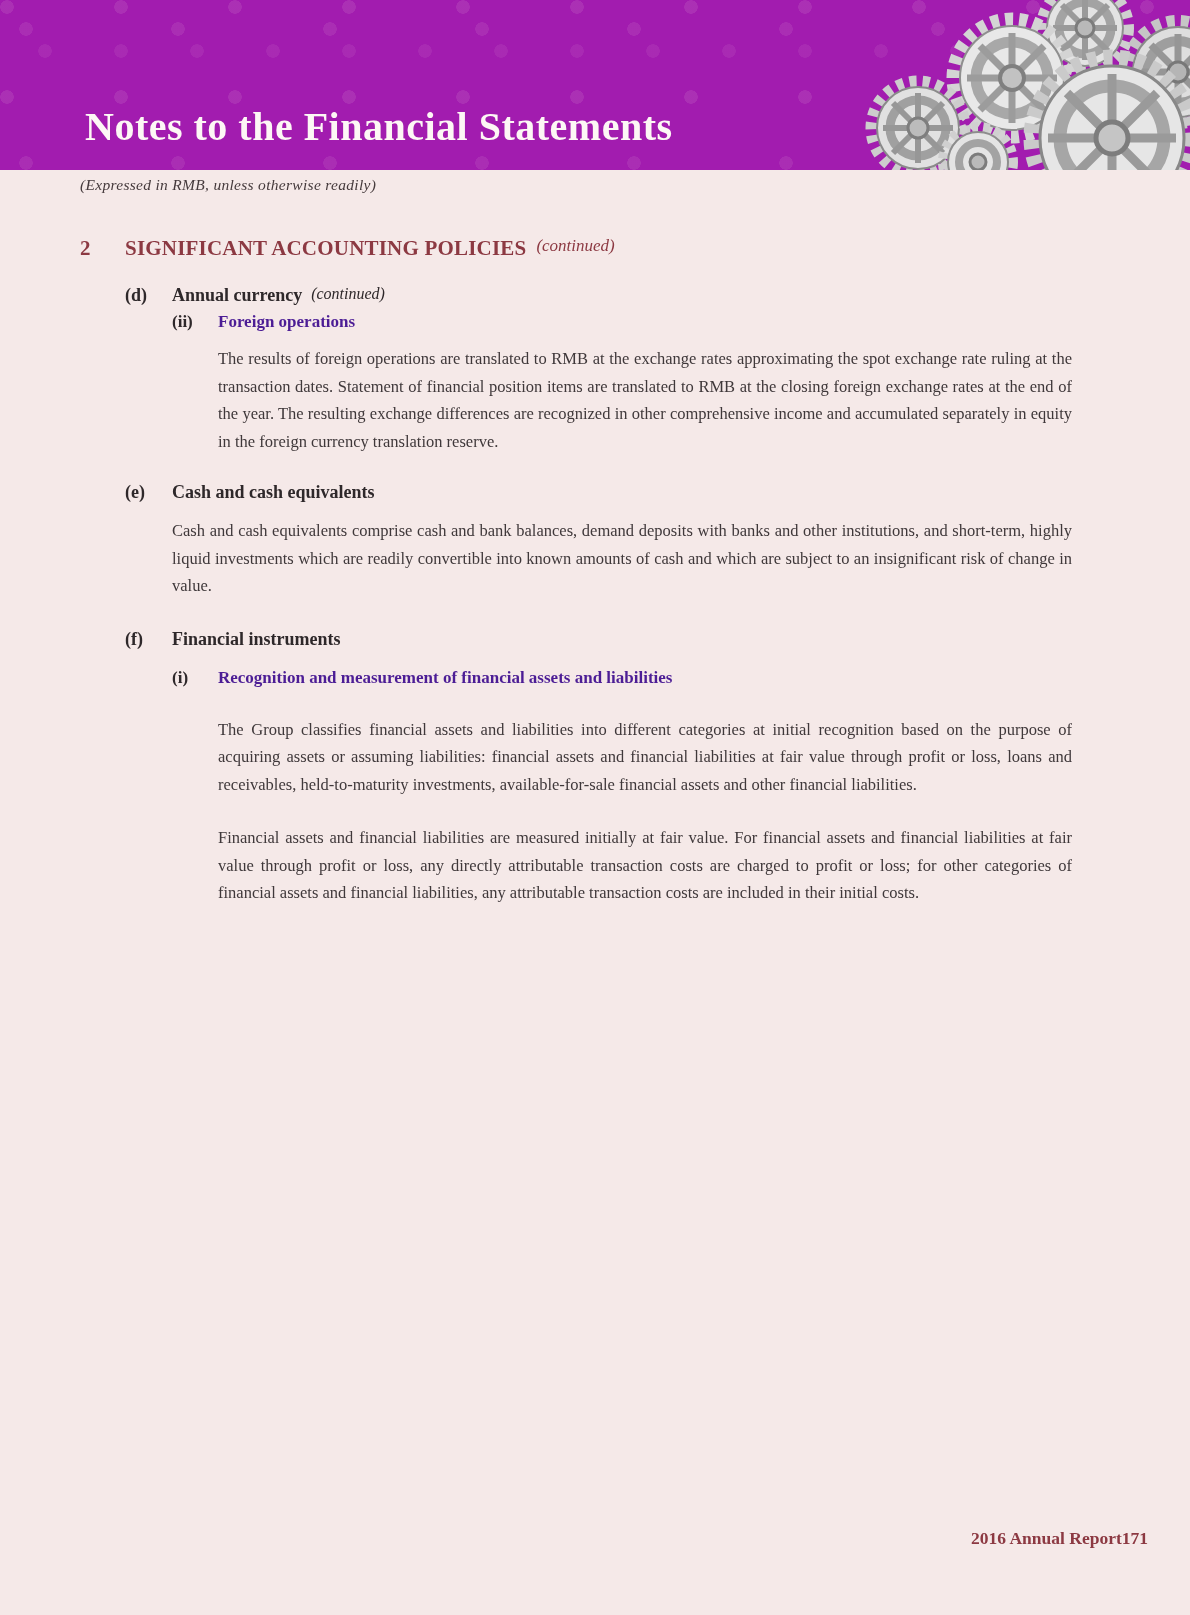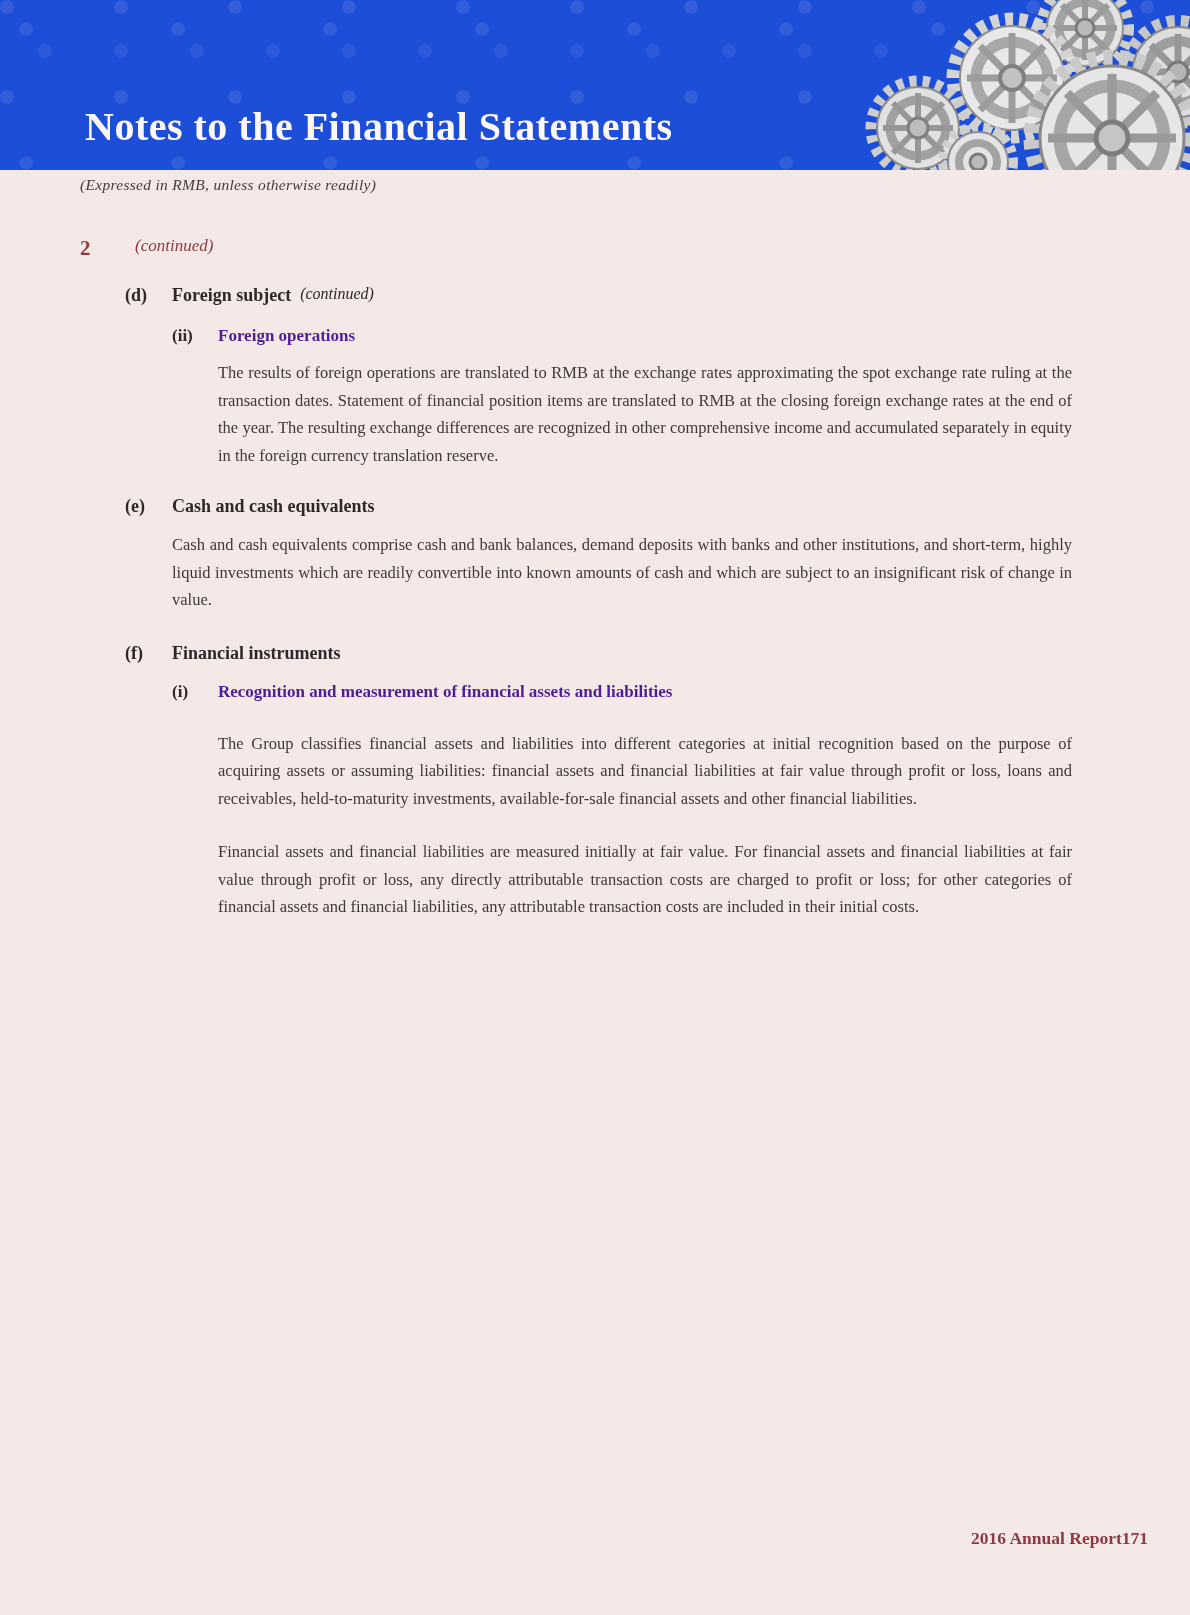--- a/index.html
+++ b/index.html
@@ -1,21 +1,21 @@
 <!DOCTYPE html>
 <html><head>
 <meta charset="utf-8">
 <style>
   html,body{margin:0;padding:0;}
   body{width:1190px;height:1615px;background:#f5e9e8;font-family:"Liberation Serif","DejaVu Serif",serif;position:relative;overflow:hidden;}
 
   
   .header-band{
     position:absolute;top:0;left:0;width:1190px;height:170px;
-    background:#1d4ed8;overflow:hidden;
+    background:#a21caf;overflow:hidden;
   }
   .header-band .dots{
     position:absolute;inset:0;
     background-image:
       radial-gradient(circle 7px at 7px 7px, rgba(255,230,230,0.10) 0 6.5px, transparent 7px),
       radial-gradient(circle 7px at 7px 7px, rgba(255,230,230,0.09) 0 6.5px, transparent 7px),
       radial-gradient(circle 7px at 7px 7px, rgba(255,230,230,0.07) 0 6.5px, transparent 7px);
     background-size:114px 90px,152px 134px,76px 224px;
     background-position:0 0,19px 22px,38px 44px;
   }
@@ -38,21 +38,21 @@
   .sec-row{display:flex;}
   .sec-num{margin-left:80px;width:45px;color:#8c3942;font-size:21px;font-weight:bold;}
   .sec-title{color:#8c3942;font-size:21px;font-weight:bold;letter-spacing:0.2px;}
   .sec-cont{color:#8c3942;font-size:17px;font-style:italic;font-weight:normal;margin-left:10px;}
 
   .lvl1-row{display:flex;margin-top:30px;}
   .lvl1-label{margin-left:125px;width:47px;font-size:18px;font-weight:bold;color:#2e282a;}
   .lvl1-title{font-size:18px;font-weight:bold;color:#2e282a;}
   .lvl1-cont{font-size:16px;font-style:italic;font-weight:normal;color:#2e282a;margin-left:9px;}
 
-  .lvl2-row{display:flex;margin-top:20px;}
+  .lvl2-row{display:flex;margin-top:6px;}
   .lvl2-label{margin-left:172px;width:46px;font-size:17px;font-weight:bold;color:#2e282a;}
   .lvl2-title{font-size:17px;font-weight:bold;color:#4c1d95;}
 
   .para{
     margin:3px;margin-left:218px;width:854px;text-align:justify;
     font-size:16.5px;line-height:27.5px;color:#3f383a;
   }
   .para.lvl1{margin-left:172px;width:900px;}
 
   
@@ -145,26 +145,27 @@
 
   <h1 class="page-title">Notes to the Financial Statements</h1>
 </div>
 
 <div class="expressed-note">(Expressed in RMB, unless otherwise readily)</div>
 
 <div class="content">
 
   <div class="sec-row">
     <span class="sec-num">2</span>
+    <span class="sec-title">SIGNIFICANT ACCOUNTING POLICIES</span>
     <span class="sec-cont">(continued)</span>
   </div>
 
   <div class="lvl1-row" style="margin-top:24px;">
     <span class="lvl1-label">(d)</span>
-    <span class="lvl1-title">Foreign subject</span>
+    <span class="lvl1-title">Annual currency</span>
     <span class="lvl1-cont">(continued)</span>
   </div>
 
   <div class="lvl2-row">
     <span class="lvl2-label">(ii)</span>
     <span class="lvl2-title">Foreign operations</span>
   </div>
 
   <p class="para" style="margin-top:13px;">The results of foreign operations are translated to RMB at the exchange rates approximating the spot exchange rate ruling at the transaction dates. Statement of financial position items are translated to RMB at the closing foreign exchange rates at the end of the year. The resulting exchange differences are recognized in other comprehensive income and accumulated separately in equity in the foreign currency translation reserve.</p>
 

